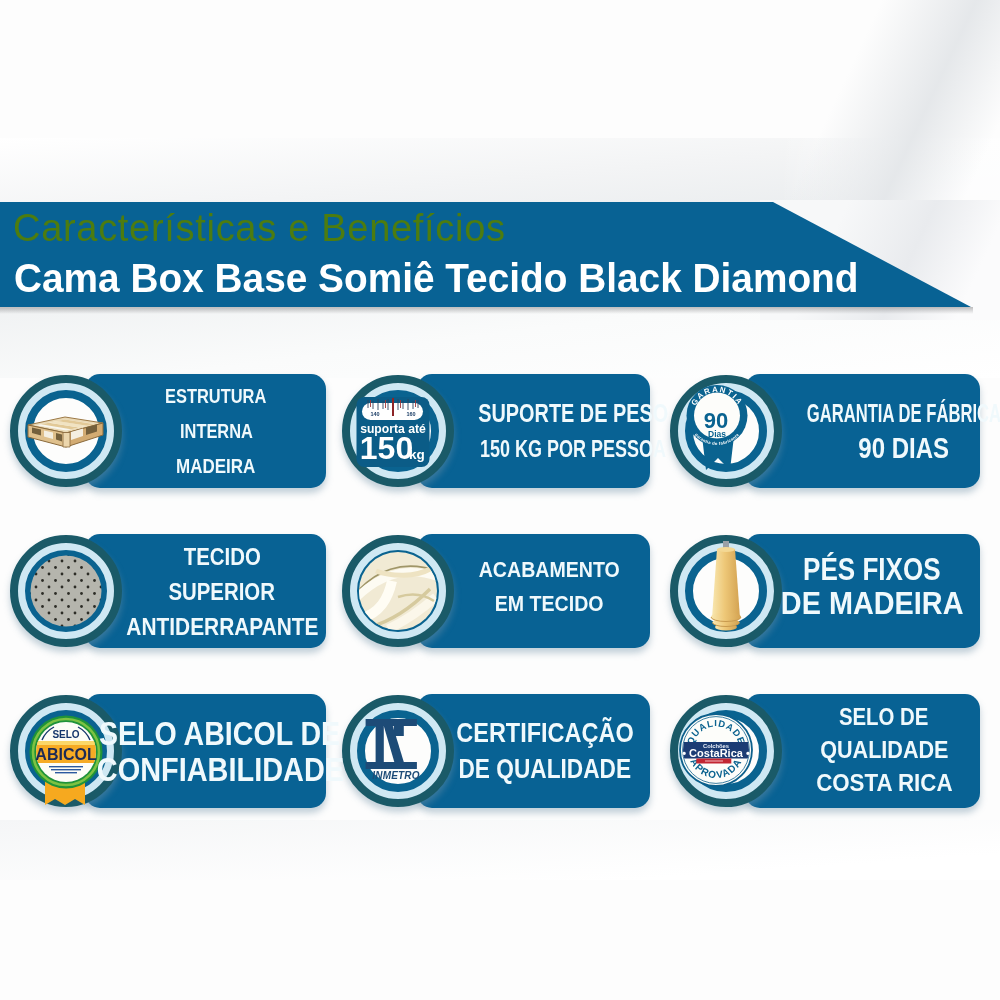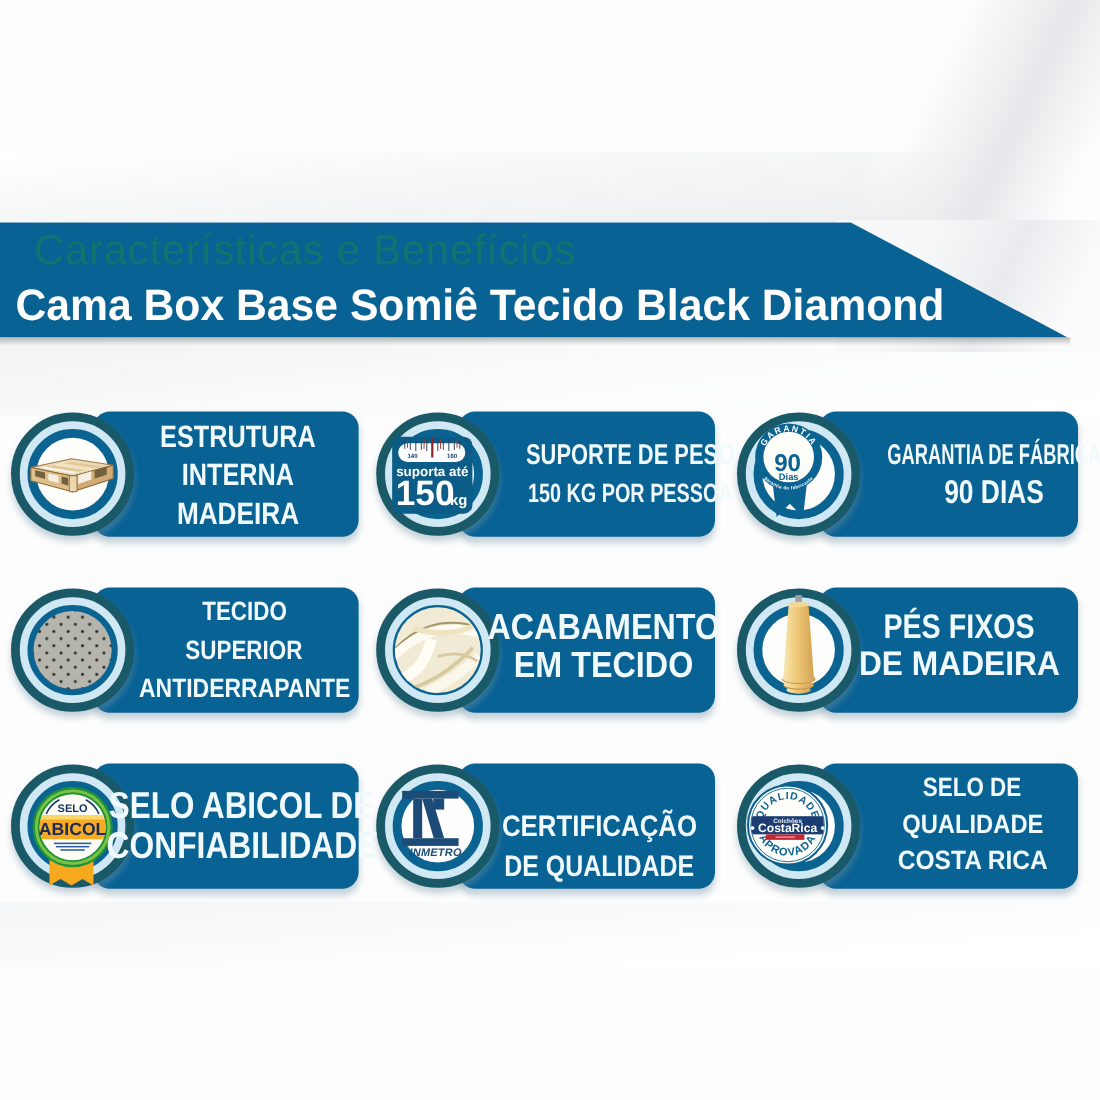--- a/index.html
+++ b/index.html
@@ -15,21 +15,21 @@
  background:linear-gradient(173deg,#f0f2f3 0%,#fafbfb 45%,#ffffff 100%);}
 .bg4{left:760px;top:200px;width:240px;height:120px;
  background:linear-gradient(115deg,#f7f8f9 30%,#e9ebee 60%,#fbfbfc 85%);}
 .bg5{left:0;top:820px;width:1000px;height:60px;
  background:linear-gradient(176deg,#f5f6f7 0%,#ffffff 80%);}
 .hdr{left:0;top:202px;width:971px;height:105px;background:#086294;
  -webkit-clip-path:polygon(0 0,773px 0,971px 105px,0 105px);
  clip-path:polygon(0 0,773px 0,971px 105px,0 105px);}
 .hshadow{left:0;top:307px;width:973px;height:7px;
  background:linear-gradient(180deg,rgba(110,110,112,.45),rgba(160,160,162,0));}
-.h1{left:13px;top:207px;font-size:38px;color:#0f766e;letter-spacing:.7px;margin-left:18px;}
+.h1{left:13px;top:207px;font-size:38px;color:#4d7c0f;letter-spacing:.7px;}
 .h2{left:14px;top:256px;font-size:40px;color:#ffffff;font-weight:bold;
  transform:scaleX(.97);transform-origin:0 0;white-space:nowrap;}
 .rect{background:#086294;border-radius:15px;height:114px;box-shadow:0 5px 7px rgba(120,150,170,.45);}
 .circ{width:112px;height:112px;border-radius:50%;box-sizing:border-box;
  background:#cfe8f3;border:8px solid #1a5a68;box-shadow:0 5px 7px rgba(120,150,170,.45);}
 .circ .in{position:absolute;left:7px;top:7px;width:82px;height:82px;border-radius:50%;
  box-sizing:border-box;background:#fdfdfc;border:8px solid #0a6390;}
 .txt{display:flex;flex-direction:column;justify-content:center;align-items:center;
  height:114px;color:#f0f9fc;font-weight:bold;text-align:center;}
 .txt span{display:block;white-space:nowrap;}
@@ -240,51 +240,51 @@
  <text font-size="10" font-weight="bold" fill="#0c6390" letter-spacing="1.1"><textPath href="#arca" startOffset="50%" text-anchor="middle">APROVADA</textPath></text>
  <g clip-path="url(#csr)">
   <rect x="8" y="34" width="68" height="16.5" fill="#1c3c74"></rect>
  </g>
  <text x="42" y="40" font-size="5.8" font-weight="bold" fill="#e8eef8" text-anchor="middle">Colchões</text>
  <text x="42" y="48.5" font-size="11" font-weight="bold" fill="#ffffff" text-anchor="middle">• CostaRica •</text>
  <rect x="22.3" y="50.5" width="35" height="5" fill="#c22633"></rect>
  <rect x="31" y="52.4" width="18" height="1.2" fill="#e9a0a6"></rect>
 </svg>
 
-<div class="abs txt" style="left:118px;top:374px;width:196px;font-size:28px;line-height:35px;">
+<div class="abs txt" style="left:118px;top:374px;width:196px;font-size:20px;line-height:35px;">
 <span class="s82">ESTRUTURA</span>
     <span class="s82">INTERNA</span>
     <span class="s85">MADEIRA</span>
   </div>
 <div class="abs txt" style="left:476px;top:374px;width:194px;">
 <span class="s76" style="font-size:26px;line-height:36px;">SUPORTE DE PESO</span>
 <span class="s75" style="font-size:24px;line-height:36px;">150 KG POR PESSOA</span>
   </div>
 <div class="abs txt" style="left:780px;top:374px;width:196px;margin-left:26px;">
 <span class="s64" style="font-size:26px;line-height:36px;margin-top:-2px;">GARANTIA DE FÁBRICA</span>
 <span class="s80" style="font-size:30px;line-height:34px;">90 DIAS</span>
   </div>
 <div class="abs txt" style="left:122px;top:534px;width:200px;font-size:24px;line-height:35px;">
 <span class="s85">TECIDO</span>
     <span class="s85">SUPERIOR</span>
     <span class="s87">ANTIDERRAPANTE</span>
   </div>
-<div class="abs txt" style="left:452px;top:534px;width:194px;font-size:33px;line-height:34px;">
+<div class="abs txt" style="left:452px;top:534px;width:194px;font-size:22px;line-height:34px;">
 <span class="s89" style="margin-top:-8px;">ACABAMENTO</span>
     <span class="s89">EM TECIDO</span>
   </div>
 <div class="abs txt" style="left:774px;top:534px;width:196px;font-size:31px;line-height:34px;">
 <span class="s84" style="margin-top:-8px;">PÉS FIXOS</span>
     <span class="s93">DE MADEIRA</span>
   </div>
 <div class="abs txt" style="left:121px;top:694px;width:198px;font-size:34px;line-height:36px;">
 <span class="s84">SELO ABICOL DE</span>
     <span class="s85">CONFIABILIDADE</span>
   </div>
-<div class="abs txt" style="left:448px;top:694px;width:194px;font-size:27px;line-height:36px;margin-top:18px;">
+<div class="abs txt" style="left:448px;top:694px;width:194px;font-size:27px;line-height:36px;">
 <span class="s87">CERTIFICAÇÃO</span>
     <span class="s84">DE QUALIDADE</span>
   </div>
 <div class="abs txt" style="left:786px;top:694px;width:196px;font-size:24px;line-height:33px;">
 <span class="s85" style="margin-top:-4px;">SELO DE</span>
     <span class="s90">QUALIDADE</span>
     <span class="s93">COSTA RICA</span>
   </div>
 
 </body></html>

